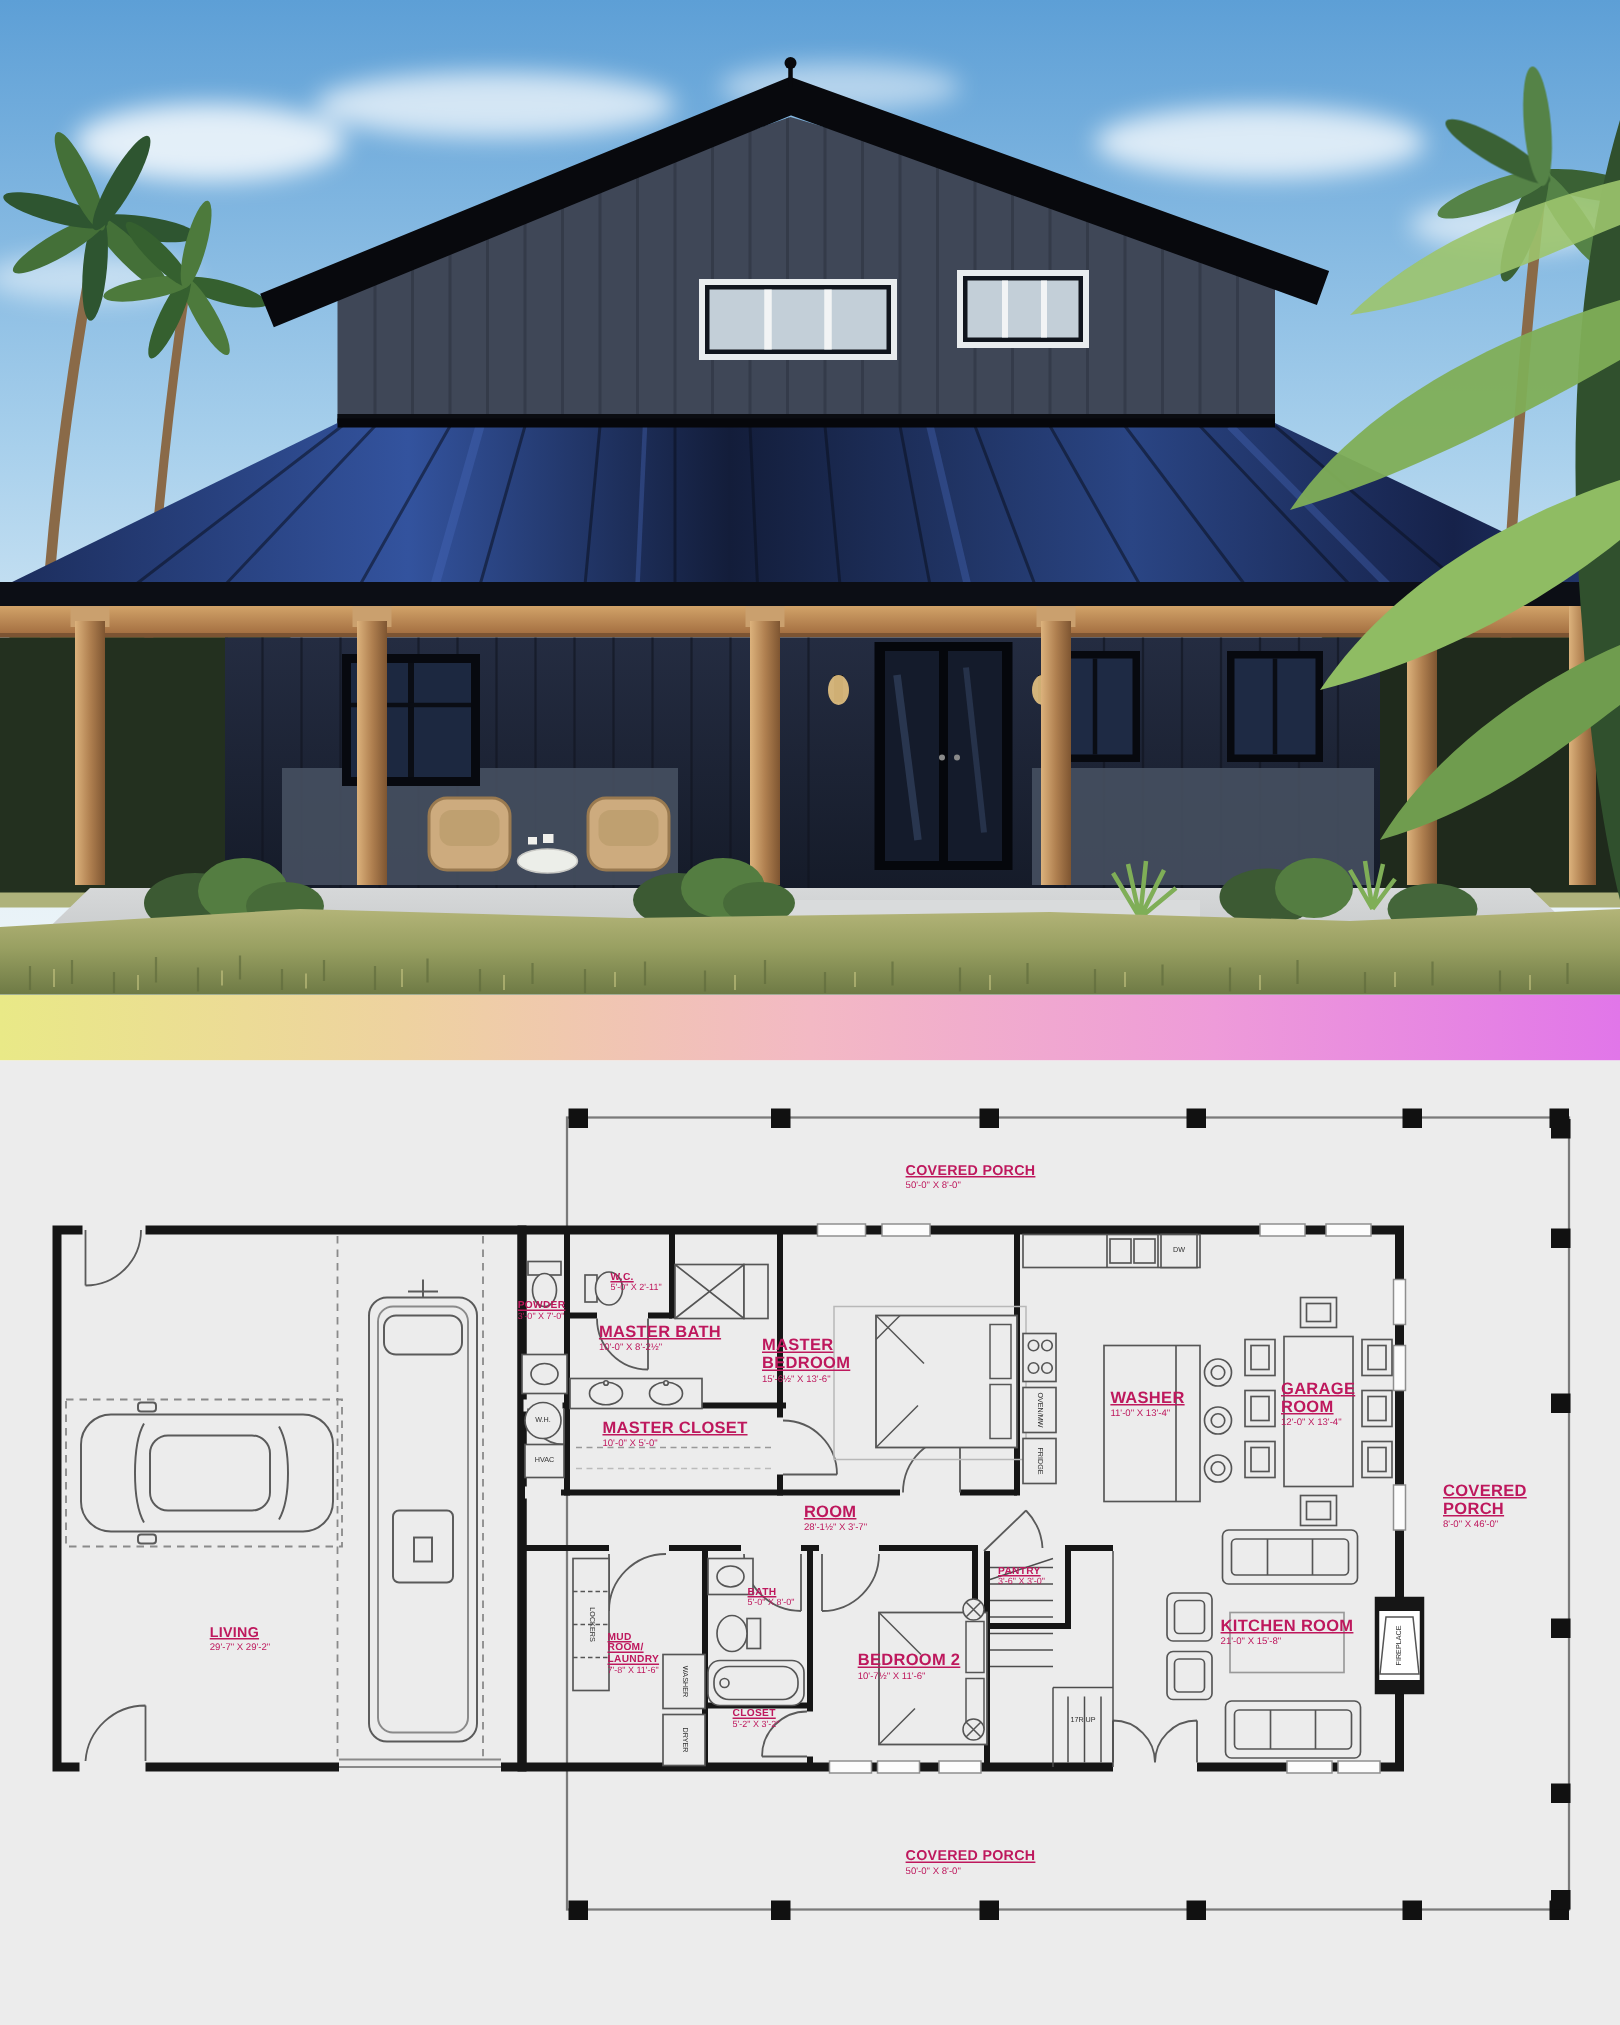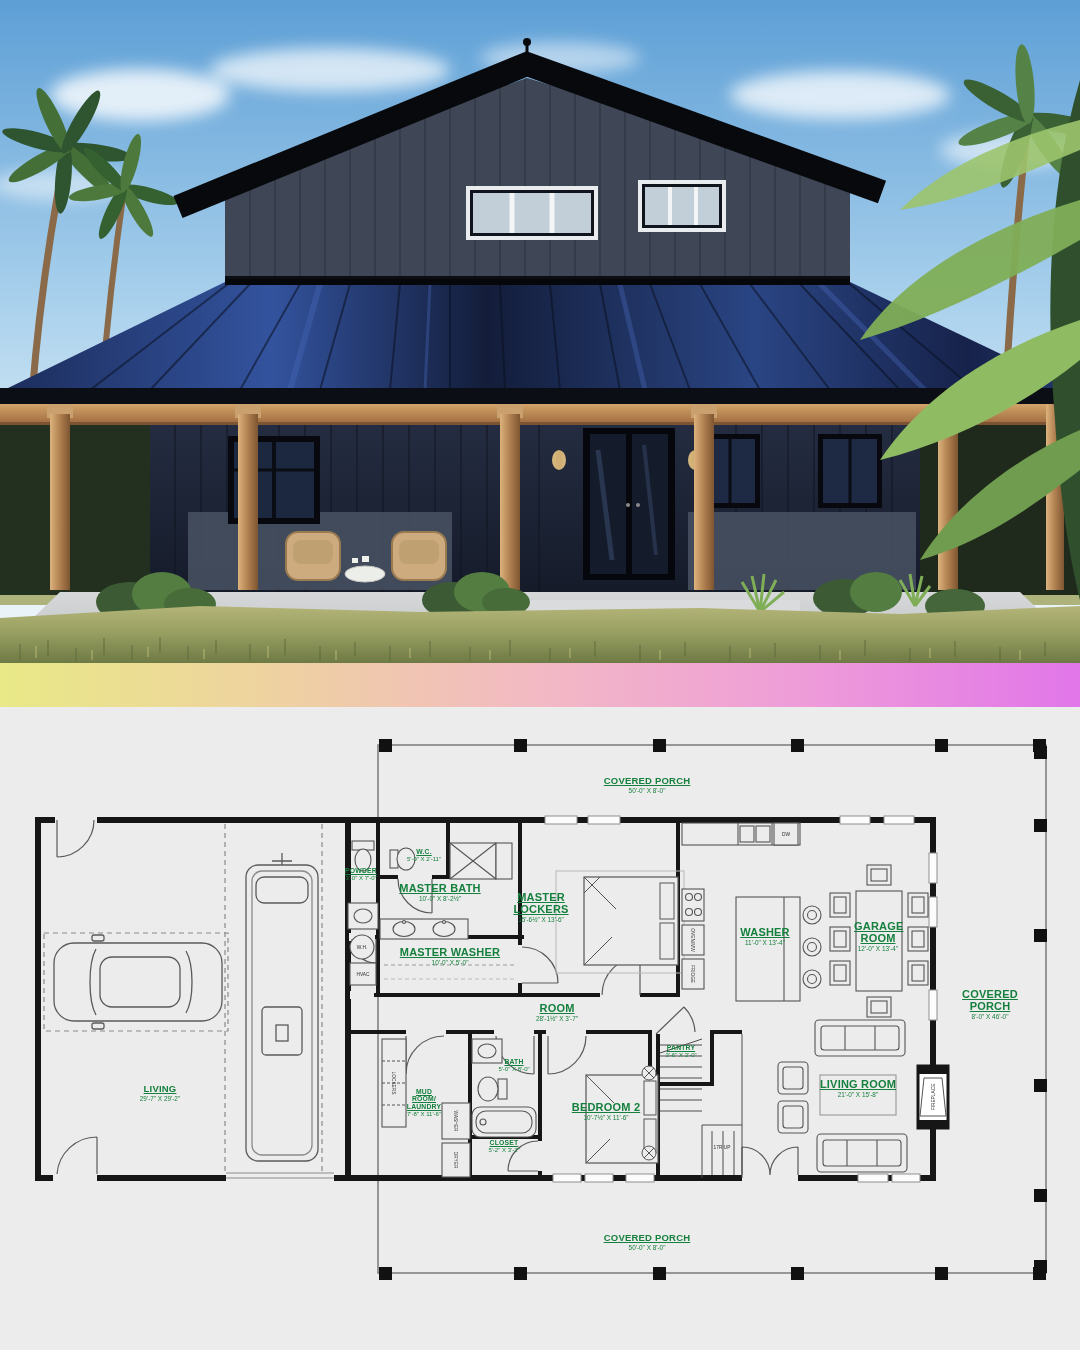--- a/index.html
+++ b/index.html
@@ -2,21 +2,21 @@
 <html><head>
 <meta charset="utf-8">
 <style>
   html,body{margin:0;padding:0;background:#fff}
   .screen{position:relative;width:1080px;height:1350px;overflow:hidden;font-family:"Liberation Sans",sans-serif}
   .photo{position:relative;width:1080px;height:663px;background:#9ec9e8}
   .photo svg{display:block}
   .divider{width:1080px;height:44px;background:linear-gradient(90deg,#e9e987 0%,#eed2a0 25%,#f3b9c4 50%,#ee9bd9 75%,#e176e9 100%)}
   .plan{position:relative;width:1080px;height:643px;background:#ececec}
   .plan svg{position:absolute;left:0;top:0}
-  .lbl{position:absolute;transform:translateX(-50%);text-align:center;color:#15803d;z-index:5;line-height:1.1}
+  .lbl{position:absolute;transform:translateX(-50%);color:#be185d;z-index:5;line-height:1.1}
   .lbl .nm{display:block;font-size:11px;font-weight:700;text-decoration:underline;letter-spacing:.2px;white-space:nowrap}
   .lbl .dm{display:block;font-size:6.4px;font-weight:400;white-space:nowrap;margin-top:1px}
   .lbl.big .nm{font-size:9.5px}
   .lbl.sm .nm{font-size:6.8px}
   .lbl.sm .dm{font-size:6px}
   .lbl.wrap .nm{white-space:normal}
   .w66 .nm{width:66px}.w48 .nm{width:48px}.w56 .nm{width:56px}.w38 .nm{width:38px}
   .fix{position:absolute;font-size:6px;color:#2e2e2e;white-space:nowrap;z-index:5;transform:translate(-50%,-50%)}
   .fix.sc{transform:translate(-50%,-50%) scale(.8)}
   .fix.rot{transform:translate(-50%,-50%) rotate(90deg) scale(.8)}
@@ -564,25 +564,25 @@
     </div>
     <div class="lbl sm" style="left:424px;top:141px">
       <span class="nm">W.C.</span>
       <span class="dm">5'-0" X 2'-11"</span>
     </div>
     <div class="lbl" style="left:440px;top:175px">
       <span class="nm">MASTER BATH</span>
       <span class="dm">10'-0" X 8'-2½"</span>
     </div>
     <div class="lbl" style="left:450px;top:239px">
-      <span class="nm">MASTER WASHER</span>
+      <span class="nm">MASTER CLOSET</span>
       <span class="dm">10'-0" X 5'-0"</span>
     </div>
     <div class="lbl wrap w66" style="left:541px;top:184px">
-      <span class="nm">MASTER LOCKERS</span>
+      <span class="nm">MASTER BEDROOM</span>
       <span class="dm">15'-6½" X 13'-6"</span>
     </div>
     <div class="lbl" style="left:765px;top:219px">
       <span class="nm">WASHER</span>
       <span class="dm">11'-0" X 13'-4"</span>
     </div>
     <div class="lbl wrap w48" style="left:878px;top:213px">
       <span class="nm">GARAGE ROOM</span>
       <span class="dm">12'-0" X 13'-4"</span>
     </div>
@@ -604,21 +604,21 @@
     </div>
     <div class="lbl sm wrap w38" style="left:424px;top:381px">
       <span class="nm">MUD ROOM/ LAUNDRY</span>
       <span class="dm">7'-8" X 11'-6"</span>
     </div>
     <div class="lbl sm" style="left:504px;top:432px">
       <span class="n nm">CLOSET</span>
       <span class="dm">5'-2" X 3'-2"</span>
     </div>
     <div class="lbl" style="left:858px;top:371px">
-      <span class="nm">LIVING ROOM</span>
+      <span class="nm">KITCHEN ROOM</span>
       <span class="dm">21'-0" X 15'-8"</span>
     </div>
 
     <div class="fix sc" style="left:362px;top:240px">W.H.</div>
     <div class="fix sc" style="left:363px;top:267px">HVAC</div>
     <div class="fix sc" style="left:786px;top:127px">DW</div>
     <div class="fix sc" style="left:722px;top:440px">17R UP</div>
     <div class="fix rot" style="left:394px;top:376px">LOCKERS</div>
     <div class="fix rot" style="left:456px;top:414px">WASHER</div>
     <div class="fix rot" style="left:456px;top:453px">DRYER</div>

